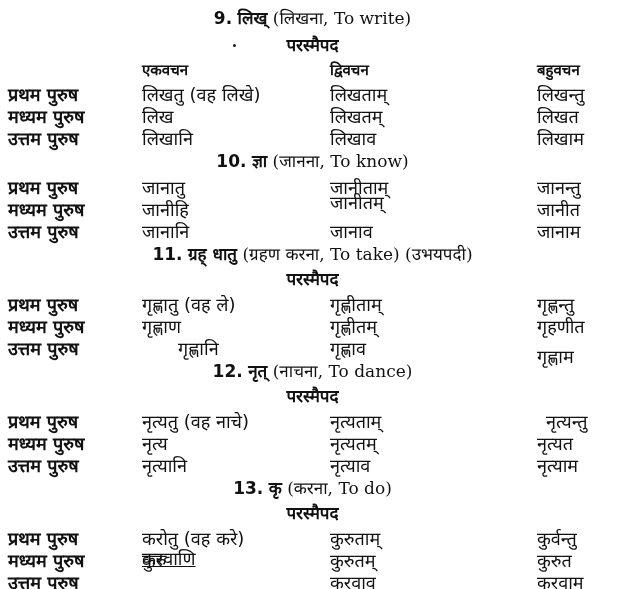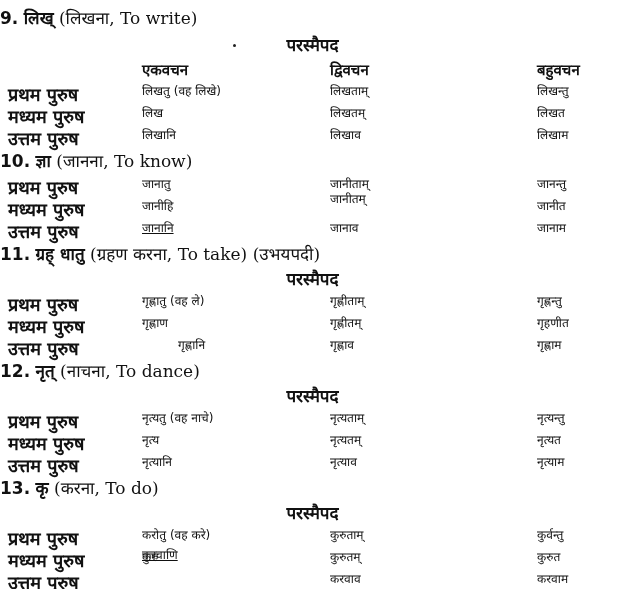--- a/index.html
+++ b/index.html
@@ -1,25 +1,25 @@
 <!DOCTYPE html>
 <html><head>
 <meta charset="utf-8">
 <style>
   html, body { margin:0; padding:0; background:#ffffff; }
   body { width:625px; height:589px; position:relative; overflow:hidden;
          font-family: "DejaVu Serif", "Liberation Serif", serif; color:#111; }
   .abs { position:absolute; white-space:nowrap; }
-  .title { left:0; width:625px; text-align:left; font-size:17px; }
+  .title { left:0; width:625px; text-align:center; font-size:17px; }
   .title b { font-family:"DejaVu Sans", sans-serif; font-weight:bold; }
   .title .gloss { font-family:"DejaVu Serif", "Liberation Serif", serif; font-weight:normal; }
   .pada { left:0; width:625px; text-align:center; font-size:17px; font-weight:bold; font-family:"DejaVu Sans", sans-serif; }
   .colhead { font-size:15px; font-weight:bold; font-family:"DejaVu Sans", sans-serif; }
   .label { left:8px; font-size:18px; font-weight:bold; font-family:"DejaVu Sans", sans-serif; }
-  .cell { font-size:12px; font-family:"DejaVu Sans", sans-serif; }
+  .cell { font-size:18px; font-family:"DejaVu Sans", sans-serif; }
   .c1 { left:142px; }
   .c2 { left:330px; }
   .c3 { left:537px; }
   .dot { left:233px; top:44px; width:3px; height:3px; background:#222; border-radius:50%; }
 </style>
 </head>
 <body>
 
 <div class="abs title" style="top:6px;">
   <b>9.</b>
@@ -58,21 +58,21 @@
 <div class="abs cell c1" style="top:175px;">जानातु</div>
 <div class="abs cell c2" style="top:175px;">जानीताम्</div>
 <div class="abs cell c3" style="top:175px;">जानन्तु</div>
 
 <div class="abs label" style="top:197px;">मध्यम पुरुष</div>
 <div class="abs cell c1" style="top:197px;">जानीहि</div>
 <div class="abs cell c2" style="top:190px;">जानीतम्</div>
 <div class="abs cell c3" style="top:197px;">जानीत</div>
 
 <div class="abs label" style="top:219px;">उत्तम पुरुष</div>
-<div class="abs cell c1" style="top:219px;text-decoration:underline;">जानानि</div>
+<div class="abs cell c1" style="top:219px;">जानानि</div>
 <div class="abs cell c2" style="top:219px;">जानाव</div>
 <div class="abs cell c3" style="top:219px;">जानाम</div>
 
 <div class="abs title" style="top:242px;">
   <b>11.</b>
   <b>ग्रह् धातु</b>
   <span class="gloss">(ग्रहण करना, To take) (उभयपदी)</span>
 </div>
 <div class="abs pada" style="top:267px;">परस्मैपद</div>
 
@@ -82,33 +82,33 @@
 <div class="abs cell c3" style="top:292px;">गृह्णन्तु</div>
 
 <div class="abs label" style="top:314px;">मध्यम पुरुष</div>
 <div class="abs cell c1" style="top:314px;">गृह्णाण</div>
 <div class="abs cell c2" style="top:314px;">गृह्णीतम्</div>
 <div class="abs cell c3" style="top:314px;">गृहणीत</div>
 
 <div class="abs label" style="top:336px;">उत्तम पुरुष</div>
 <div class="abs cell c1" style="top:336px;margin-left:36px;">गृह्णानि</div>
 <div class="abs cell c2" style="top:336px;">गृह्णाव</div>
-<div class="abs cell c3" style="top:336px;">गृह्णाम</div>
+<div class="abs cell c3" style="top:344px;">गृह्णाम</div>
 
 <div class="abs title" style="top:359px;">
   <b>12.</b>
   <b>नृत्</b>
   <span class="gloss">(नाचना, To dance)</span>
 </div>
 <div class="abs pada" style="top:384px;">परस्मैपद</div>
 
 <div class="abs label" style="top:409px;">प्रथम पुरुष</div>
 <div class="abs cell c1" style="top:409px;">नृत्यतु (वह नाचे)</div>
 <div class="abs cell c2" style="top:409px;">नृत्यताम्</div>
-<div class="abs cell c3" style="top:409px;">नृत्यन्तु</div>
+<div class="abs cell c3" style="top:409px;margin-left:9px;">नृत्यन्तु</div>
 
 <div class="abs label" style="top:431px;">मध्यम पुरुष</div>
 <div class="abs cell c1" style="top:431px;">नृत्य</div>
 <div class="abs cell c2" style="top:431px;">नृत्यतम्</div>
 <div class="abs cell c3" style="top:431px;">नृत्यत</div>
 
 <div class="abs label" style="top:453px;">उत्तम पुरुष</div>
 <div class="abs cell c1" style="top:453px;">नृत्यानि</div>
 <div class="abs cell c2" style="top:453px;">नृत्याव</div>
 <div class="abs cell c3" style="top:453px;">नृत्याम</div>

